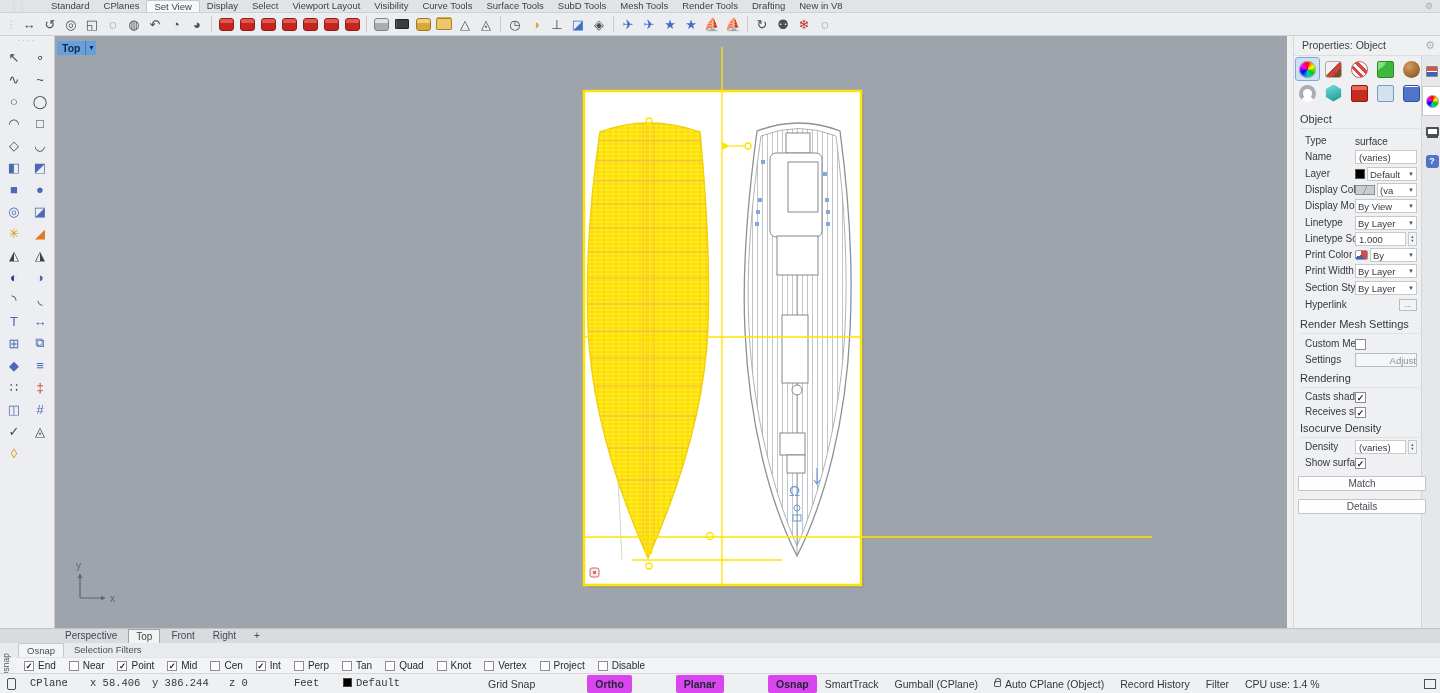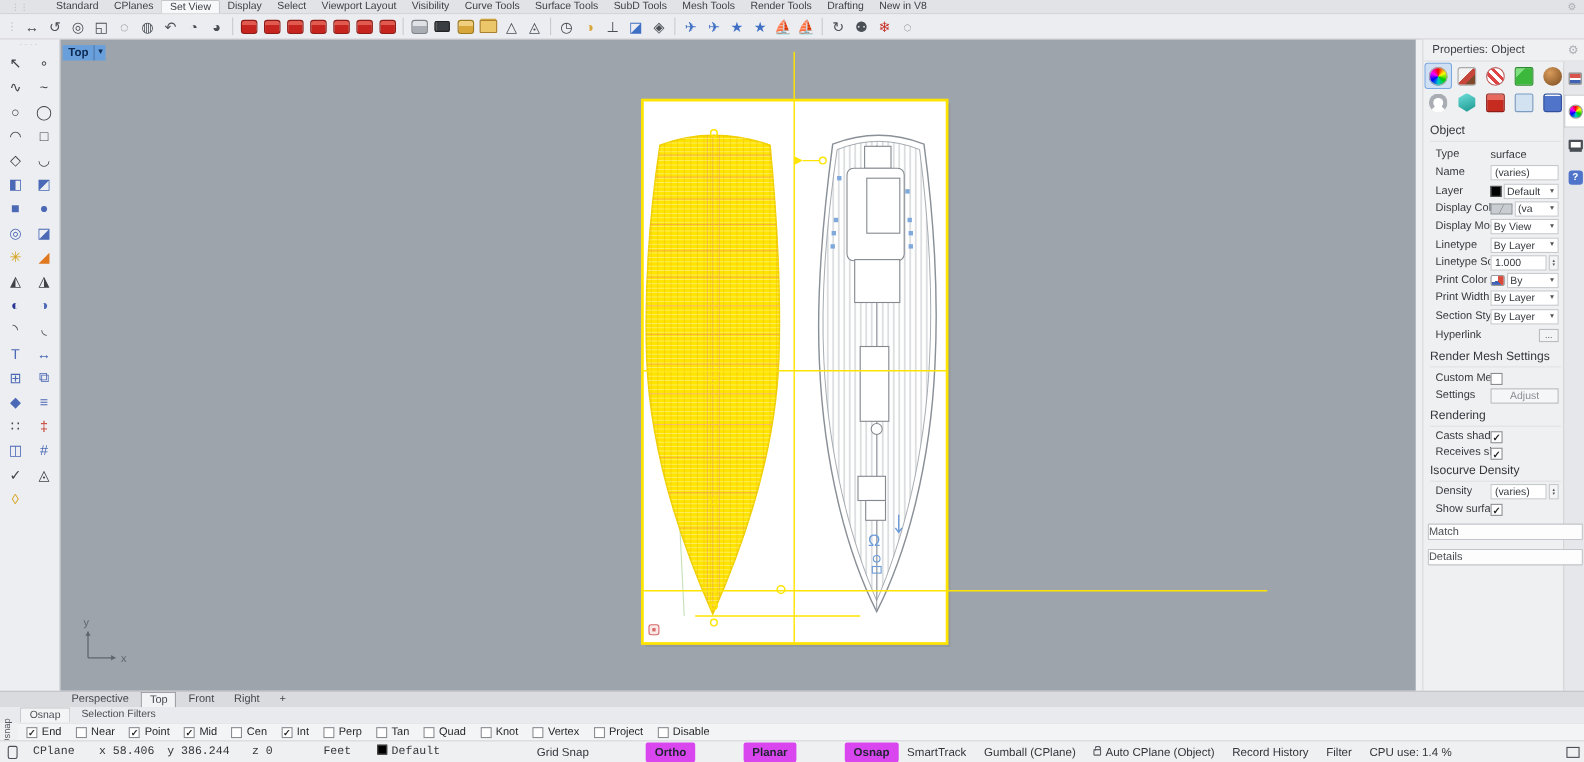--- a/index.html
+++ b/index.html
@@ -88,23 +88,23 @@
   .dd { flex:1; height:14px; background:#fff; border:1px solid #c6c9cc; font-size:9.5px; color:#35383d;
     display:flex; align-items:center; padding:0 2px; white-space:nowrap; overflow:hidden; }
   .dd .arr { margin-left:auto; font-size:6px; color:#555; }
   .inp { flex:1; height:14px; background:#fff; border:1px solid #c6c9cc; font-size:9.5px; color:#35383d; display:flex; align-items:center; padding:0 3px; }
   .spin { width:9px; height:14px; background:#f4f5f6; border:1px solid #c6c9cc; display:flex; flex-direction:column; align-items:center; justify-content:center; font-size:4.5px; color:#555; line-height:4px; }
   .sw-black { width:10px; height:10px; background:#000; border:1px solid #555; flex:0 0 auto; }
   .sw-gray { width:20px; height:10px; background:linear-gradient(115deg,#c9ccd0 48%,#9aa0a6 48% 52%,#c9ccd0 52%); border:1px solid #8a8f94; flex:0 0 auto; }
   .sw-print { width:13px; height:10px; border-radius:2px; background:conic-gradient(#d84a3a 0 40%,#3f62b5 40% 70%,#fff 70%); border:1px solid #999; flex:0 0 auto; }
   .chk { width:11px; height:11px; background:#fff; border:1px solid #8a8d92; font-size:9px; font-weight:bold; color:#222; text-align:center; line-height:10px; }
   .mini-btn { margin-left:auto; width:18px; height:12px; background:#f2f3f5; border:1px solid #b9bcc0; font-size:8px; color:#555; text-align:center; line-height:10px; }
-  .adjust-btn { flex:1; height:14px; background:#f5f6f8; border:1px solid #b9bcc0; font-size:9.5px; color:#8a8d92; text-align:center; line-height:13px; }
-  .big-btn { position:absolute; left:4px; width:141px; height:15px; background:#fdfdfe; border:1px solid #c2c5c9; border-radius:1px;
-    font-size:10px; color:#4a4d52; line-height:14px; }
+  .adjust-btn { flex:1; height:14px; background:#f5f6f8; border:1px solid #b9bcc0; font-size:9.5px; color:#8a8d92; text-align:right; line-height:13px; }
+  .big-btn { position:absolute; left:4px; width:128px; height:15px; background:#fdfdfe; border:1px solid #c2c5c9; border-radius:1px;
+    font-size:10px; color:#4a4d52; text-align:center; line-height:14px; }
 
   
   .vp-tabs { position:absolute; left:0; top:628px; width:1440px; height:15px; background:#D9DBDE; border-top:1px solid #c2c4c7;
     display:flex; align-items:stretch; padding-left:58px; gap:4px; }
   .vtab { font-size:10px; color:#44474c; line-height:14px; padding:0 7px; white-space:nowrap; }
   .vtab[data-active="true"] { background:#F2F3F5; border:1px solid #9fa2a6; border-bottom:none; }
   .osnap-tabs { position:absolute; left:0; top:643px; width:1440px; height:14px; background:#E9EAED; display:flex; padding-left:18px; gap:2px; }
   .otab { font-size:9.5px; color:#4a4d52; line-height:13px; padding:0 8px; }
   .otab[data-active="true"] { background:#F3F4F6; border:1px solid #c6c7ca; border-bottom:none; border-radius:2px 2px 0 0; }
   .vert-osnap { position:absolute; left:1px; top:644px; width:14px; height:42px; font-size:8.5px; color:#55585e;

